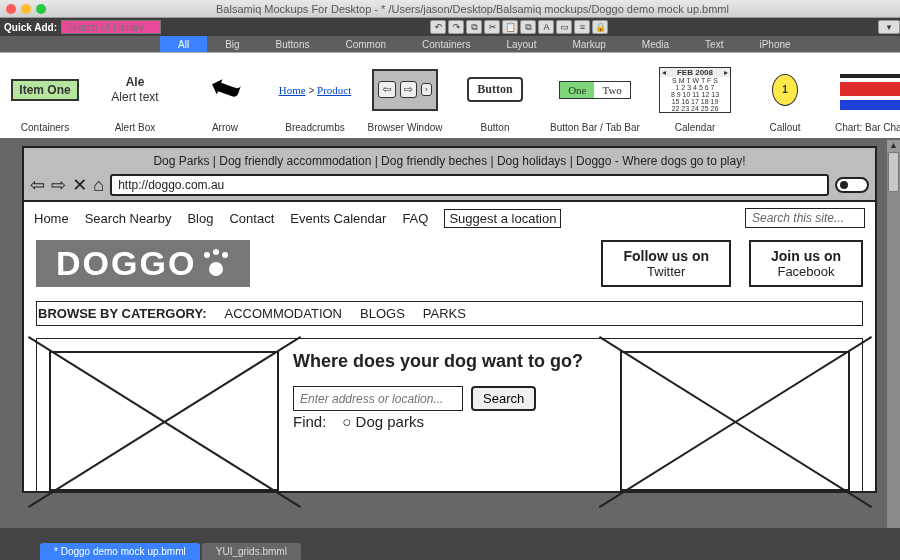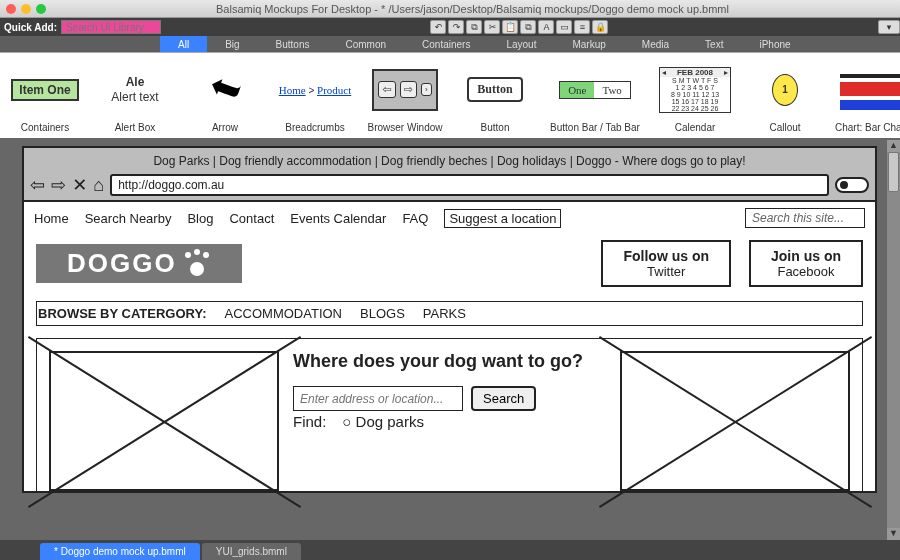--- a/index.html
+++ b/index.html
@@ -40,39 +40,39 @@
 .mtbtn{font-size:18px}
 .murl{flex:1;border:2px solid #222;border-radius:3px;background:#fff;padding:2px 6px;font-size:12px}
 .mpill{width:34px;height:16px;border:2px solid #222;border-radius:9px;background:#fff;display:flex;align-items:center;padding-left:3px}
 .mpill div{width:8px;height:8px;border-radius:50%;background:#222}
 .mnav{display:flex;align-items:center;padding:6px 10px;gap:16px;font-size:13px}
 .mnav .sp{flex:1}
 .msrch{border:1.5px solid #222;padding:2px 6px;color:#666;font-style:italic;font-size:12px;width:120px}
 .sugg{border:1.5px solid #222;padding:1px 4px}
 .mbody{padding:6px 12px 0}
 .mrow1{display:flex;align-items:center;gap:18px}
-.logo{background:#777;color:#fff;font-size:26px;font-weight:bold;letter-spacing:2px;padding:4px 31px;display:flex;align-items:center;gap:6px}
+.logo{background:#777;color:#fff;font-size:34px;font-weight:bold;letter-spacing:2px;padding:4px 20px;display:flex;align-items:center;gap:6px}
 .paw{width:28px;height:28px;position:relative}
 .paw::before{content:"";position:absolute;width:14px;height:14px;border-radius:50%;background:#fff;bottom:2px;left:7px}
 .paw i{position:absolute;width:6px;height:6px;border-radius:50%;background:#fff}
 .card{border:2px solid #222;border-radius:0;padding:6px 20px;text-align:center;font-size:13px}
 .card b{font-size:14px}
 .catrow{border:1.5px solid #222;padding:4px 1px;margin-top:14px;font-size:13px;display:flex;gap:18px}
 .mrow2{display:flex;gap:14px;margin-top:12px;border:1.5px solid #222;border-bottom:none;padding:12px 12px 0}
 .imgph{border:2px solid #222;width:230px;height:140px;position:relative}
 .imgph::before,.imgph::after{content:"";position:absolute;background:#222;height:2px;width:142%;top:50%;left:-21%}
 .imgph::before{transform:rotate(32deg)}
 .imgph::after{transform:rotate(-32deg)}
 .midc{flex:1}
 .midc h3{font-size:18px;margin-bottom:14px}
 .sline{display:flex;gap:8px;margin-bottom:2px}
 .sline input{border:1.5px solid #222;padding:3px 6px;font-size:12px;font-family:inherit;font-style:italic}
 .sbtn{border:2px solid #222;border-radius:4px;padding:3px 10px;font-family:inherit;font-size:13px}
 .find{display:flex;gap:16px;font-size:15px;align-items:center}
-.tabs{position:absolute;bottom:0;left:0;right:0;height:20px;background:#444;display:flex;align-items:flex-end;padding-left:40px;font-family:Tahoma,sans-serif;font-size:10px}
+.tabs{position:absolute;bottom:0;left:0;right:0;height:32px;background:#444;display:flex;align-items:flex-end;padding-left:40px;font-family:Tahoma,sans-serif;font-size:10px}
 .tab{padding:3px 14px;border-radius:3px 3px 0 0;margin-right:2px;color:#ddd;background:#666}
 .tab.active{background:#3a82ff;color:#fff}
 .vbar{position:absolute;top:140px;right:0;width:14px;bottom:20px;background:#8a8a8a;display:flex;flex-direction:column;border-left:1px solid #666}
 .vbar .ar{height:12px;text-align:center;font-size:9px;background:#999;color:#333}
 .vbar .tr{flex:1;position:relative}
 .vbar .th{position:absolute;left:1px;right:1px;top:0;height:40px;background:#c8c8c8;border:1px solid #777;border-radius:2px}
 </style>
 </head>
 <body>
 

